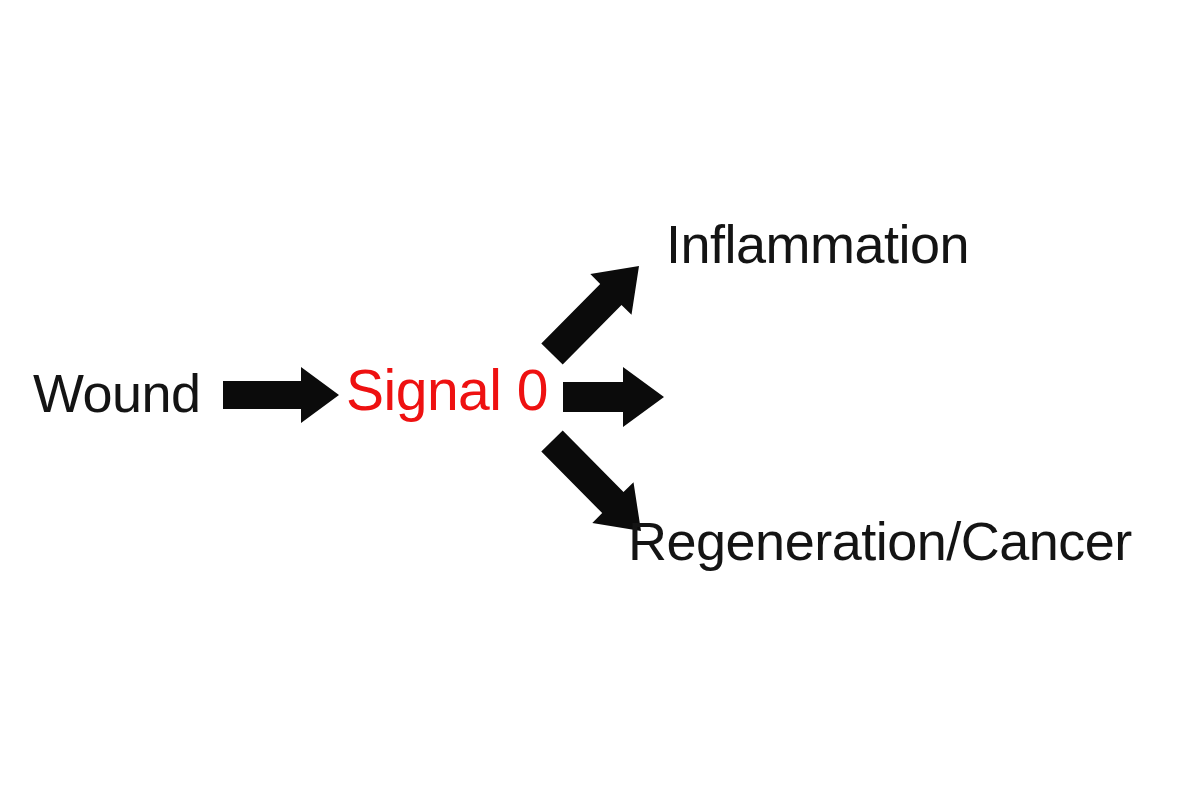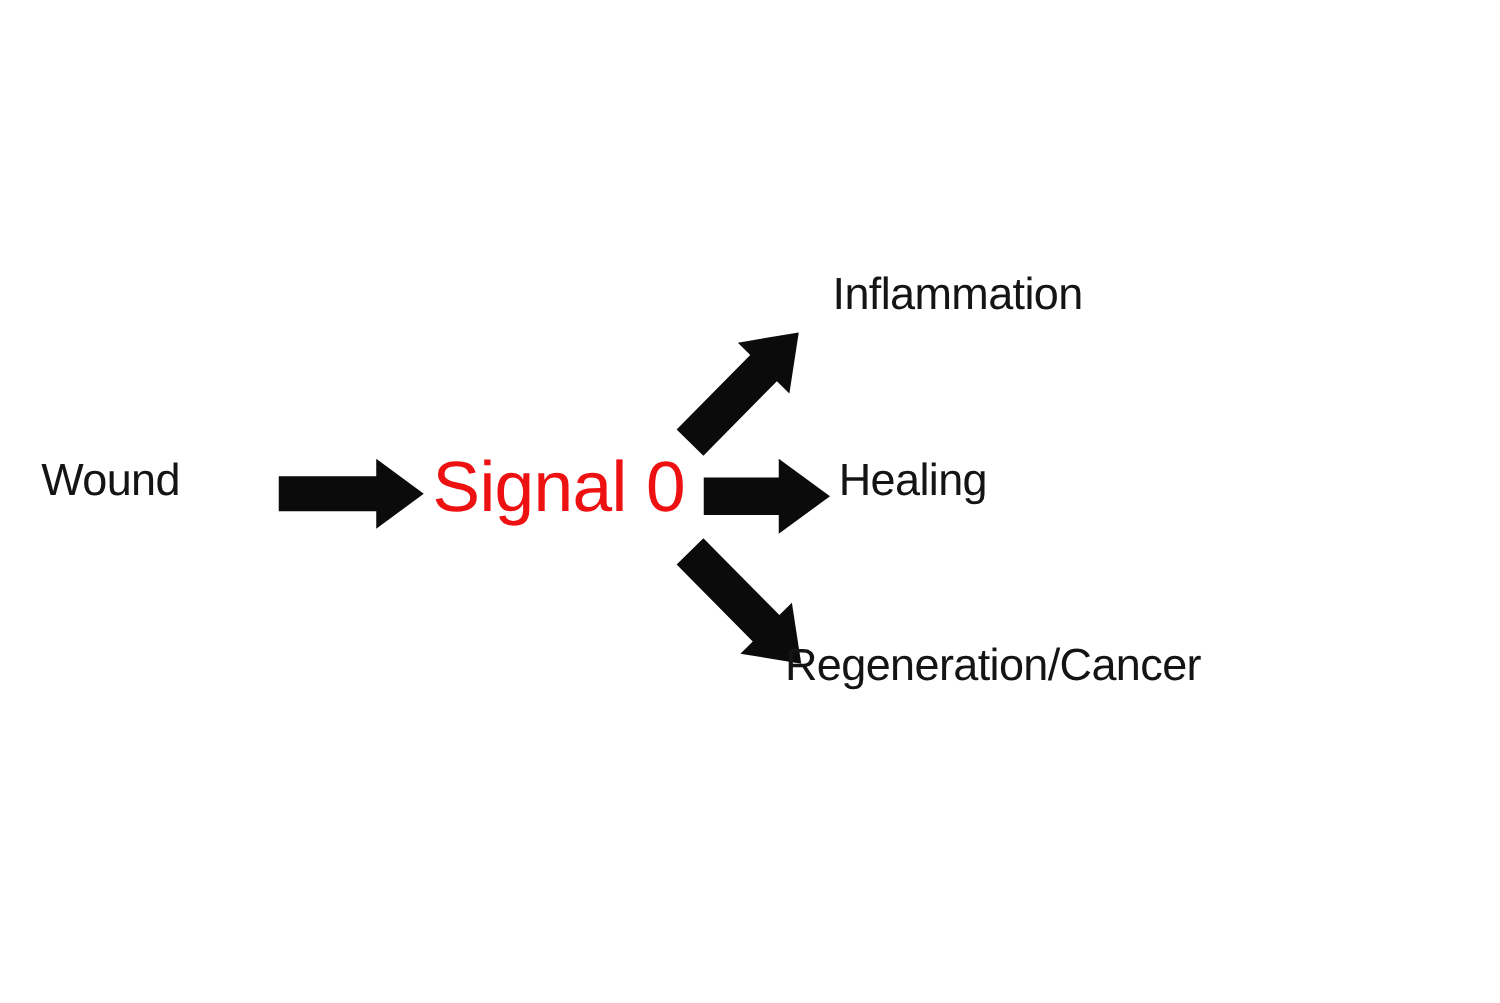--- a/index.html
+++ b/index.html
@@ -19,21 +19,21 @@
     position: absolute;
     left: 0;
     top: 0;
     width: 1200px;
     height: 802px;
   }
   .node {
     position: absolute;
     white-space: nowrap;
     line-height: 1;
-    font-size: 36px;
+    font-size: 54px;
     color: var(--ink, #141414);
     letter-spacing: -0.5px;
   }
   .node-wound        { left: 33px;  top: 366px; }
   .node-signal-0     { left: 346px; top: 362px; font-size: 57px; color: var(--accent, #ee1111); }
   .node-inflammation { left: 666px; top: 217px; }
   .node-healing      { left: 671px; top: 366px; }
   .node-regeneration-cancer { left: 628px; top: 514px; }
 </style>
 </head>
@@ -47,17 +47,16 @@
     <polygon points="563,412 623,412 623,427 664,397 623,367 623,382 563,382" fill="#0b0b0b"></polygon>
     <polygon points="541.3,451.5 602.2,513.1 592.3,522.9 641,531 633.5,482.2 623.5,492 562.7,430.5" fill="#0b0b0b"></polygon>
   </svg>
 
   <span class="node node-wound" style="color: rgb(20, 20, 20);">Wound</span>
 
   <span class="node node-signal-0" style="color: rgb(238, 17, 17); text-align: right;">Signal 0</span>
 
   <span class="node node-inflammation" style="color: rgb(20, 20, 20);">Inflammation</span>
 
-  <span class="node node-healing" style="color: rgb(20, 20, 20);">Healing</span>
 
   <span class="node node-regeneration-cancer" style="color: rgb(20, 20, 20);">Regeneration/Cancer</span>
 
 </div>
 
 </body></html>

